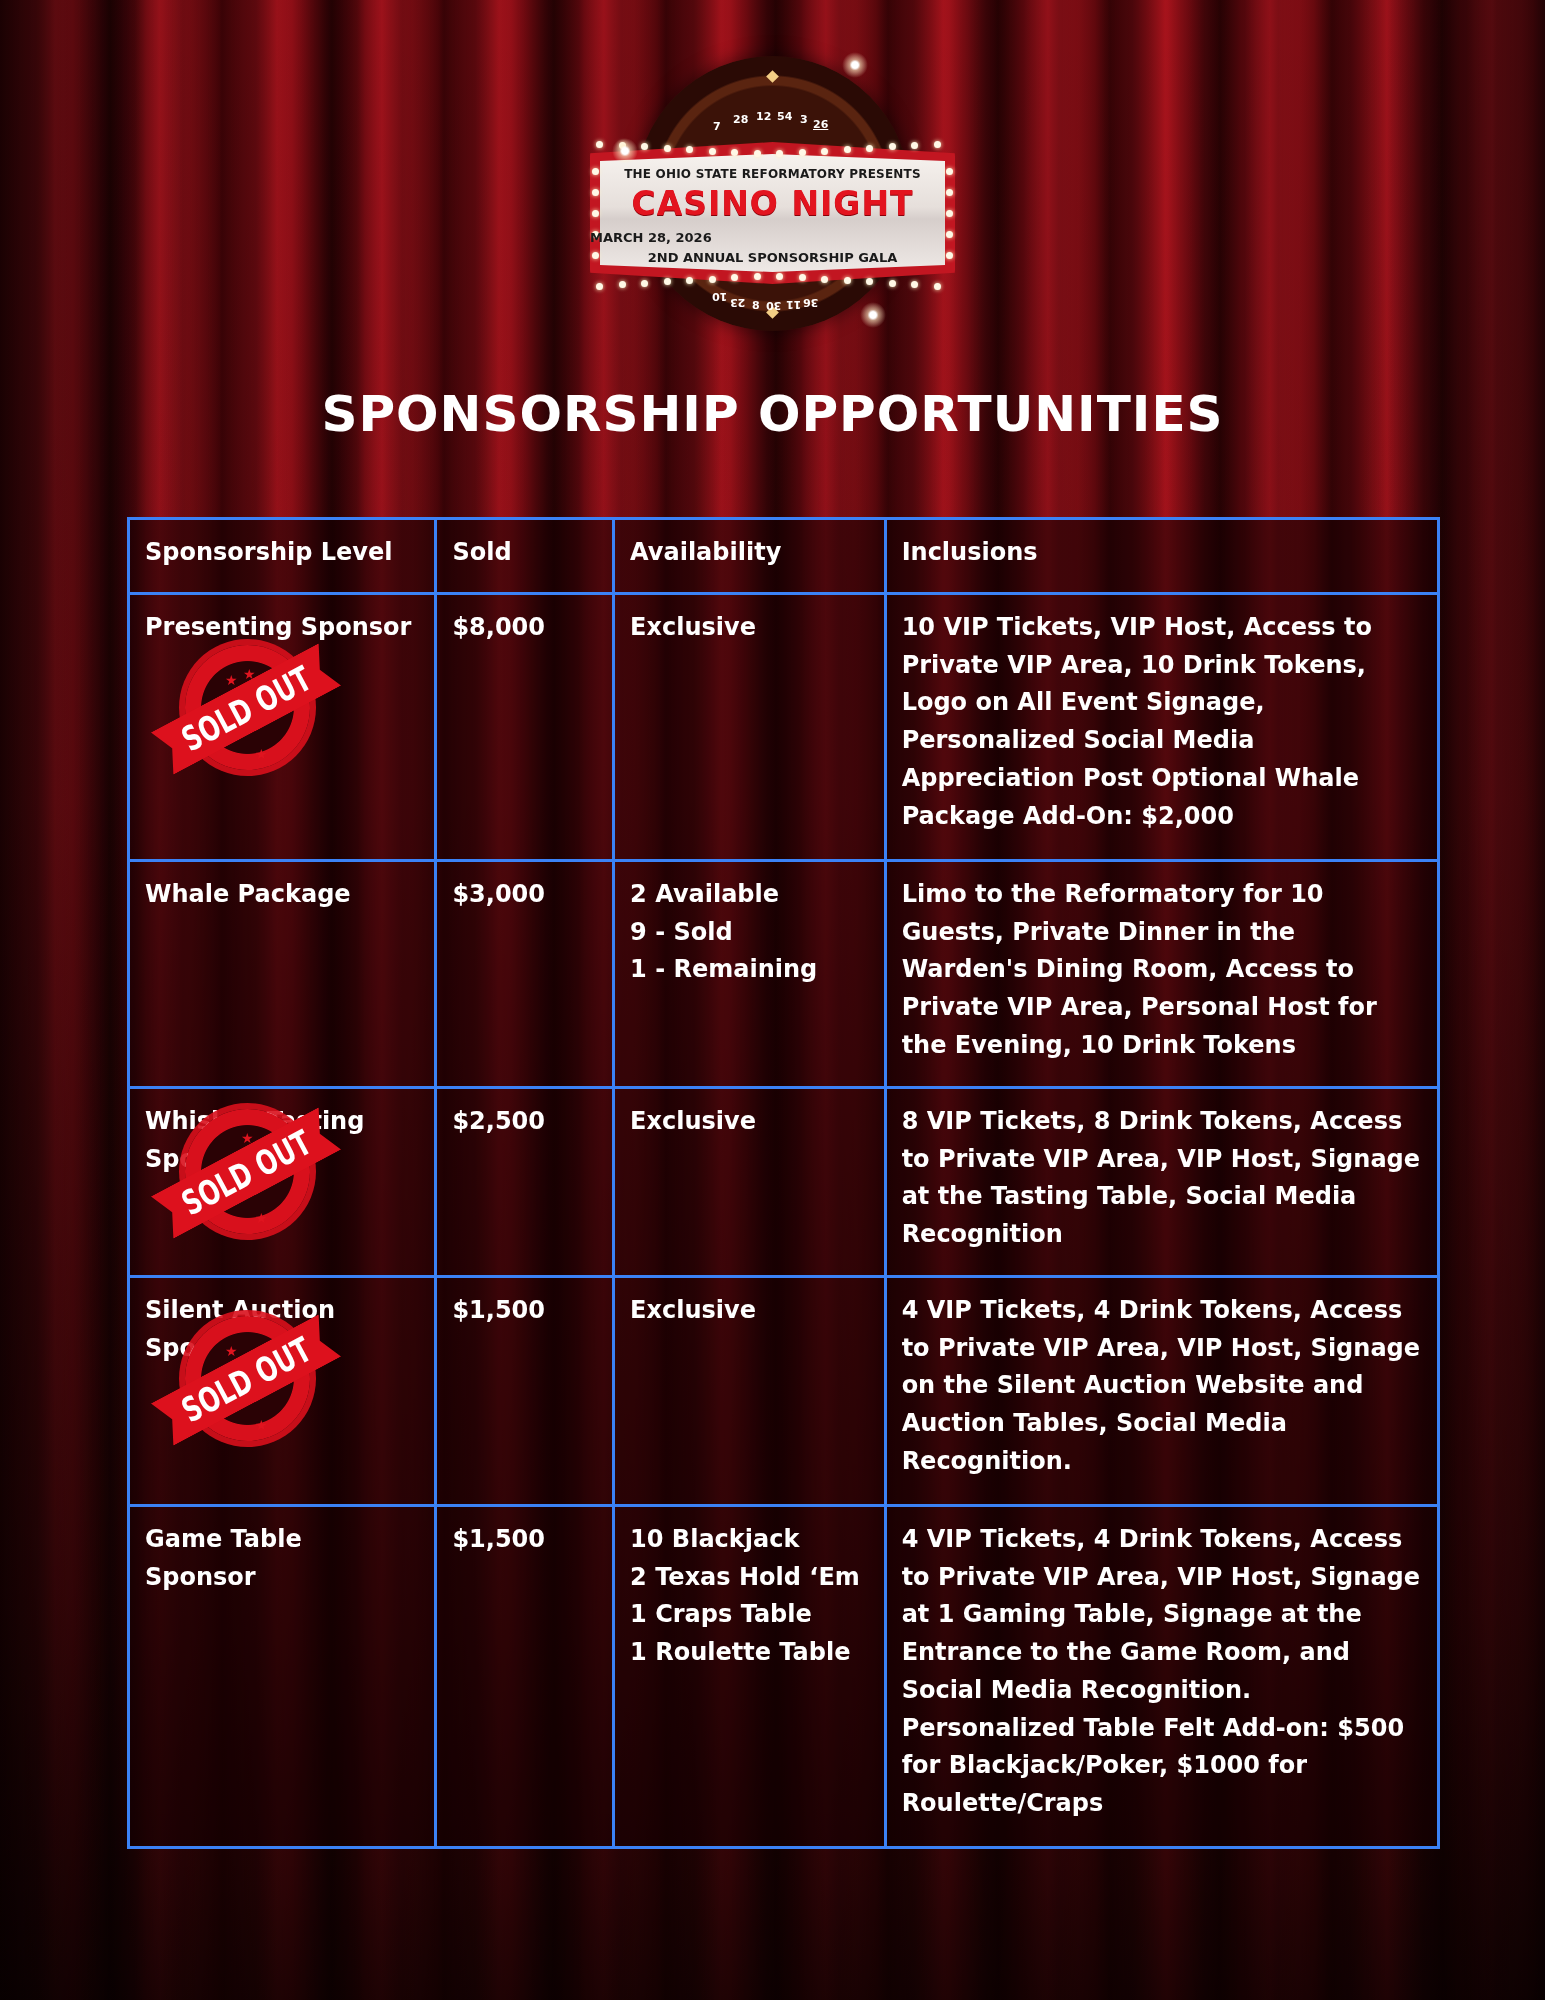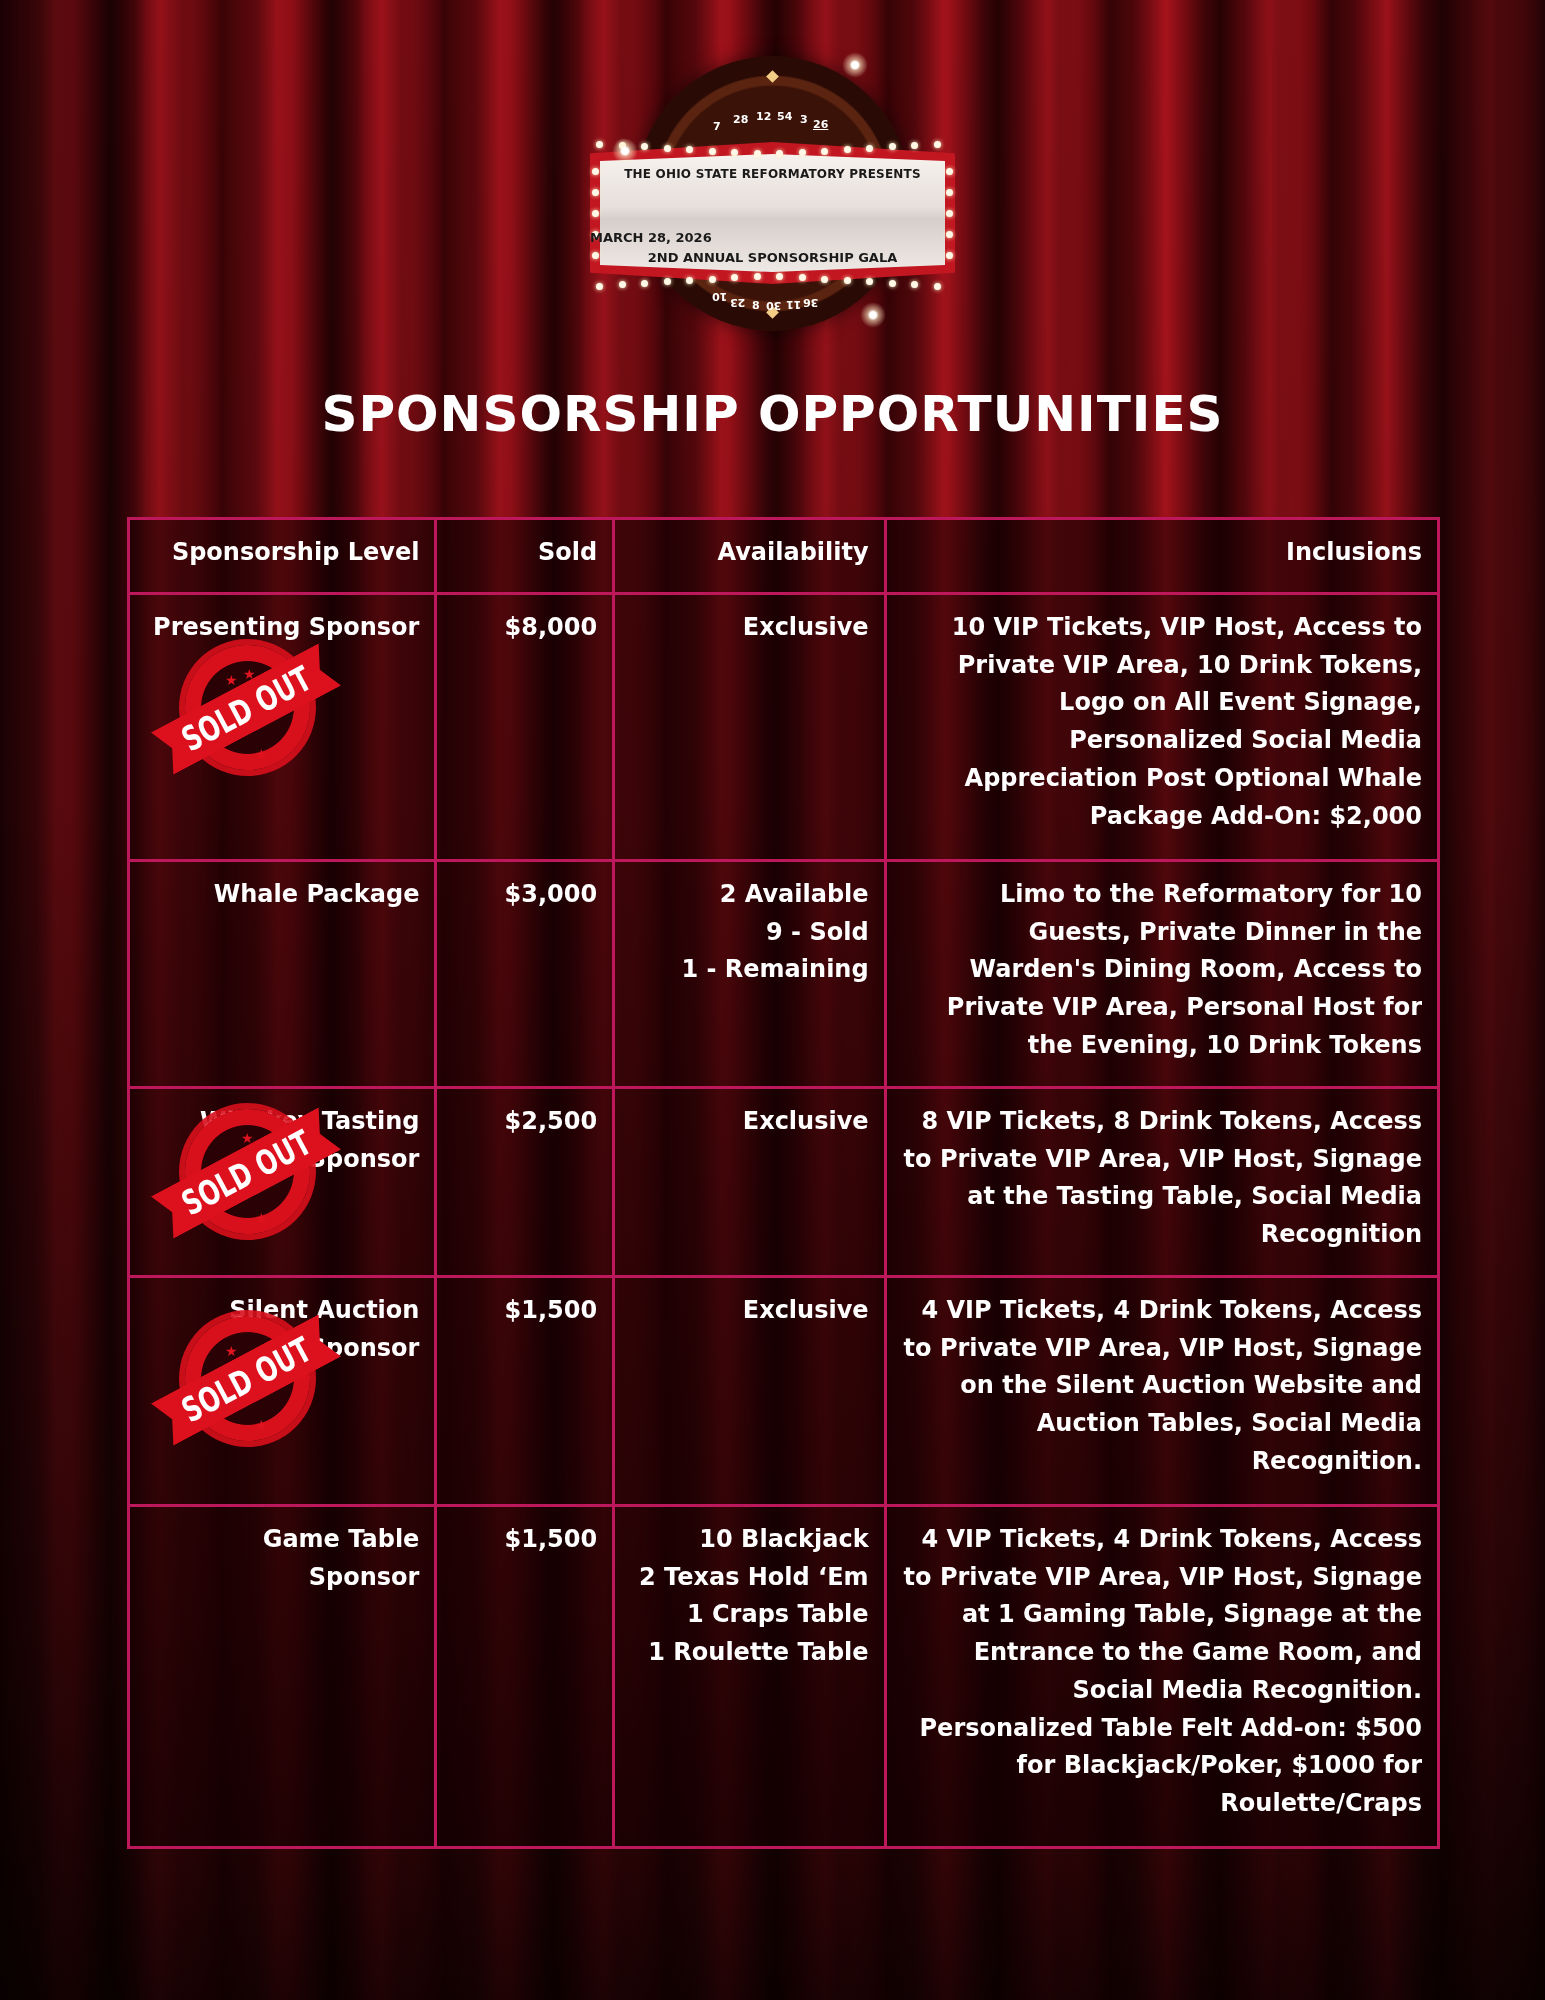--- a/index.html
+++ b/index.html
@@ -78,22 +78,22 @@
     letter-spacing: 1px; color: #fff;
   }
 
   
   table.sponsor-table {
     position: absolute; left: 127px; top: 517px; width: 1313px;
     border-collapse: collapse;
     background: rgba(20,0,2,0.55);
   }
   .sponsor-table th, .sponsor-table td {
-    border: 3px solid #be185d;
-    vertical-align: top; text-align: right;
+    border: 3px solid #3b82f6;
+    vertical-align: top; text-align: left;
     padding: 14px 15px 10px 15px;
     font-family: "DejaVu Sans", sans-serif; font-weight: bold;
     font-size: 24px; line-height: 37.7px; color: #fff;
   }
   .sponsor-table th { height: 75px; }
   .col-level { width: 308px; }
   .col-price { width: 178px; }
   .col-avail { width: 272px; }
   .col-incl { width: 555px; }
   .sponsor-table td.level-cell { position: relative; }
@@ -188,20 +188,21 @@
       <span class="bulb" style="left: 356px; top: 139px;"></span>
       <span class="bulb" style="left: 2px; top: 160px;"></span>
       <span class="bulb" style="left: 356px; top: 160px;"></span>
       <span class="bulb" style="left: 2px; top: 181px;"></span>
       <span class="bulb" style="left: 356px; top: 181px;"></span>
       <span class="bulb" style="left: 2px; top: 202px;"></span>
       <span class="bulb" style="left: 356px; top: 202px;"></span>
     </div>
 
   <div class="presents">THE OHIO STATE REFORMATORY PRESENTS</div>
+  <div class="casino">CASINO NIGHT</div>
   <div class="date">MARCH 28, 2026</div>
   <div class="gala">2ND ANNUAL SPONSORSHIP GALA</div>
 
   <div class="sparkle" style="left:252px;top:2px;"></div>
   <div class="sparkle" style="left:22px;top:88px;"></div>
   <div class="sparkle" style="left:270px;top:252px;"></div>
 </div>
 
 <h1 class="page-title">SPONSORSHIP OPPORTUNITIES</h1>
 

